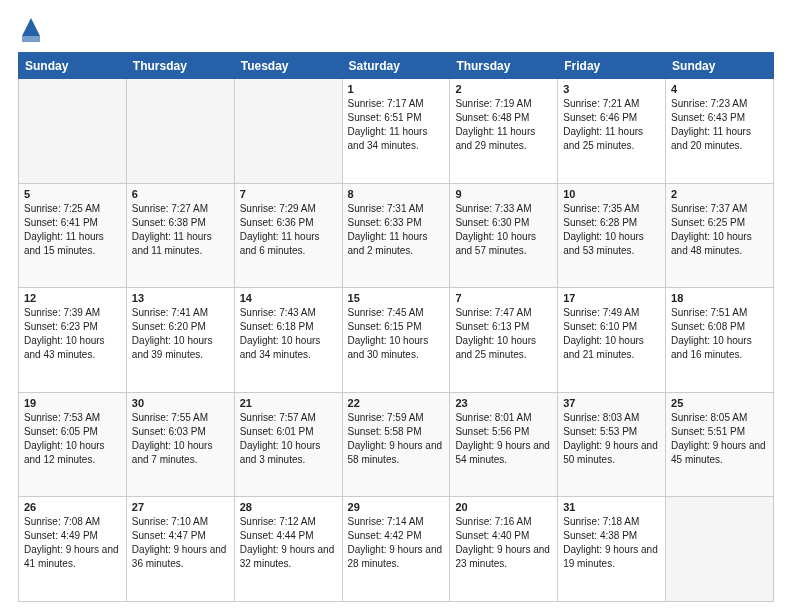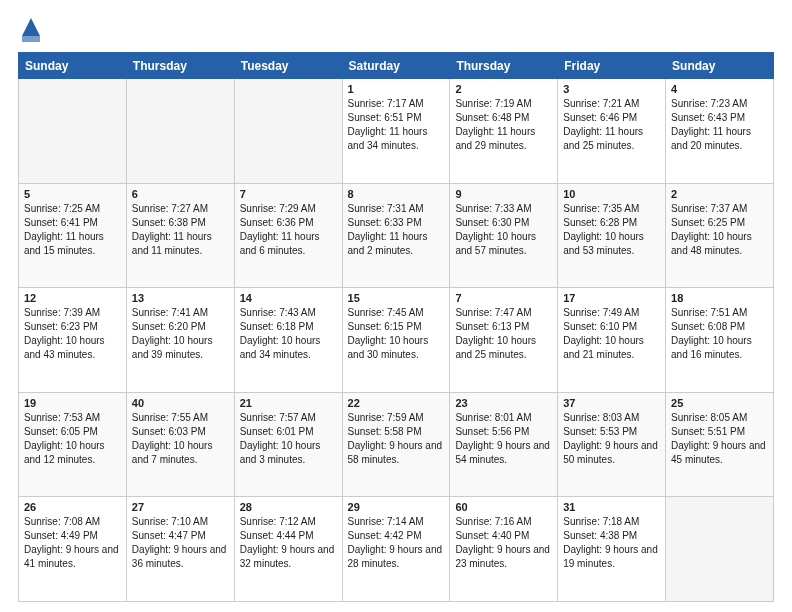--- a/index.html
+++ b/index.html
@@ -219,21 +219,21 @@
             <span class="day-num">18</span>
             <div class="day-info">Sunrise: 7:51 AM<br>Sunset: 6:08 PM<br>Daylight: 10 hours and 16 minutes.</div>
           </td>
         </tr>
         <tr>
           <td>
             <span class="day-num">19</span>
             <div class="day-info">Sunrise: 7:53 AM<br>Sunset: 6:05 PM<br>Daylight: 10 hours and 12 minutes.</div>
           </td>
           <td>
-            <span class="day-num">40</span>
+            <span class="day-num">30</span>
             <div class="day-info">Sunrise: 7:55 AM<br>Sunset: 6:03 PM<br>Daylight: 10 hours and 7 minutes.</div>
           </td>
           <td>
             <span class="day-num">21</span>
             <div class="day-info">Sunrise: 7:57 AM<br>Sunset: 6:01 PM<br>Daylight: 10 hours and 3 minutes.</div>
           </td>
           <td>
             <span class="day-num">22</span>
             <div class="day-info">Sunrise: 7:59 AM<br>Sunset: 5:58 PM<br>Daylight: 9 hours and 58 minutes.</div>
           </td>
@@ -261,21 +261,21 @@
           </td>
           <td>
             <span class="day-num">28</span>
             <div class="day-info">Sunrise: 7:12 AM<br>Sunset: 4:44 PM<br>Daylight: 9 hours and 32 minutes.</div>
           </td>
           <td>
             <span class="day-num">29</span>
             <div class="day-info">Sunrise: 7:14 AM<br>Sunset: 4:42 PM<br>Daylight: 9 hours and 28 minutes.</div>
           </td>
           <td>
-            <span class="day-num">60</span>
+            <span class="day-num">20</span>
             <div class="day-info">Sunrise: 7:16 AM<br>Sunset: 4:40 PM<br>Daylight: 9 hours and 23 minutes.</div>
           </td>
           <td>
             <span class="day-num">31</span>
             <div class="day-info">Sunrise: 7:18 AM<br>Sunset: 4:38 PM<br>Daylight: 9 hours and 19 minutes.</div>
           </td>
           <td class="empty"></td>
         </tr>
       </tbody>
   </table>

